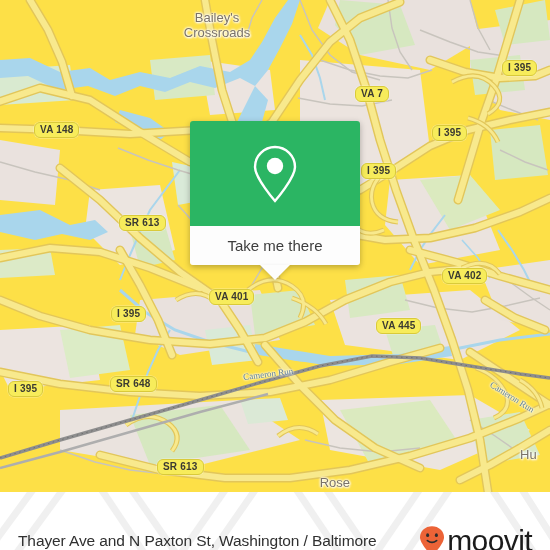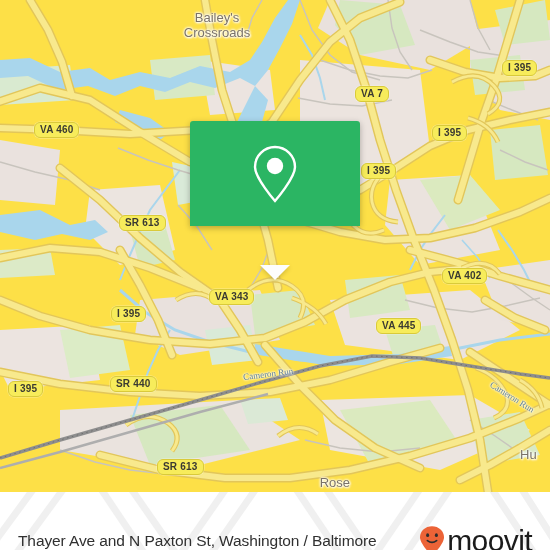--- a/index.html
+++ b/index.html
@@ -281,42 +281,45 @@
   <div class="map-place-label" style="left:167px; top:10px; width:100px;">
     <div>Bailey's</div>
     <div>Crossroads</div>
   </div>
   <div class="map-place-label" style="left:290px; top:475px; width:60px;text-align:right;">Rose</div>
   <div class="map-place-label" style="left:520px; top:447px; width:28px; text-align:left;">Hu</div>
 
   <div class="map-water-label" style="left:243px; top:369px; transform:rotate(-7deg);">Cameron Run</div>
   <div class="map-water-label" style="left:487px; top:392px; transform:rotate(32deg);">Cameron Run</div>
 
-  <div class="road-shield" style="left:34px;  top:122px;">VA 460</div>
+  <div class="road-shield" style="left:34px;  top:122px;">VA 148</div>
   <div class="road-shield" style="left:119px; top:215px;">SR 613</div>
   <div class="road-shield" style="left:355px; top:86px;">VA 7</div>
   <div class="road-shield" style="left:432px; top:125px;">I 395</div>
   <div class="road-shield" style="left:502px; top:60px;">I 395</div>
   <div class="road-shield" style="left:361px; top:163px;">I 395</div>
   <div class="road-shield" style="left:442px; top:232px;margin-top:36px;">VA 402</div>
   <div class="road-shield" style="left:111px; top:306px;">I 395</div>
-  <div class="road-shield" style="left:209px; top:289px;">VA 343</div>
+  <div class="road-shield" style="left:209px; top:289px;">VA 401</div>
   <div class="road-shield" style="left:376px; top:318px;">VA 445</div>
-  <div class="road-shield" style="left:110px; top:376px;">SR 440</div>
+  <div class="road-shield" style="left:110px; top:376px;">SR 648</div>
   <div class="road-shield" style="left:8px;   top:381px;">I 395</div>
   <div class="road-shield" style="left:157px; top:459px;">SR 613</div>
 
 </div>
 
 <div id="info-card">
   <div id="card-head">
     <svg width="48" height="60" viewBox="0 0 48 60">
       <path d="M24 3 C13 3 4 12 4 23 C4 34 24 57 24 57 C24 57 44 34 44 23 C44 12 35 3 24 3 Z" fill="none" stroke="#ffffff" stroke-width="2.4"></path>
       <circle cx="24" cy="22" r="8.2" fill="#ffffff"></circle>
     </svg>
+  </div>
+  <div id="card-foot">
+    <span>Take me there</span>
   </div>
   <div id="card-tail"></div>
 </div>
 
 <div id="footer-bar">
   <svg id="footer-watermark" width="550" height="58" viewBox="0 0 550 58">
     <g stroke="#f0f0f0" stroke-width="7" fill="none">
       <path d="M-20,70 L40,-12"></path>
       <path d="M10,70 L70,-12"></path>
       <path d="M95,-12 L150,70"></path>

